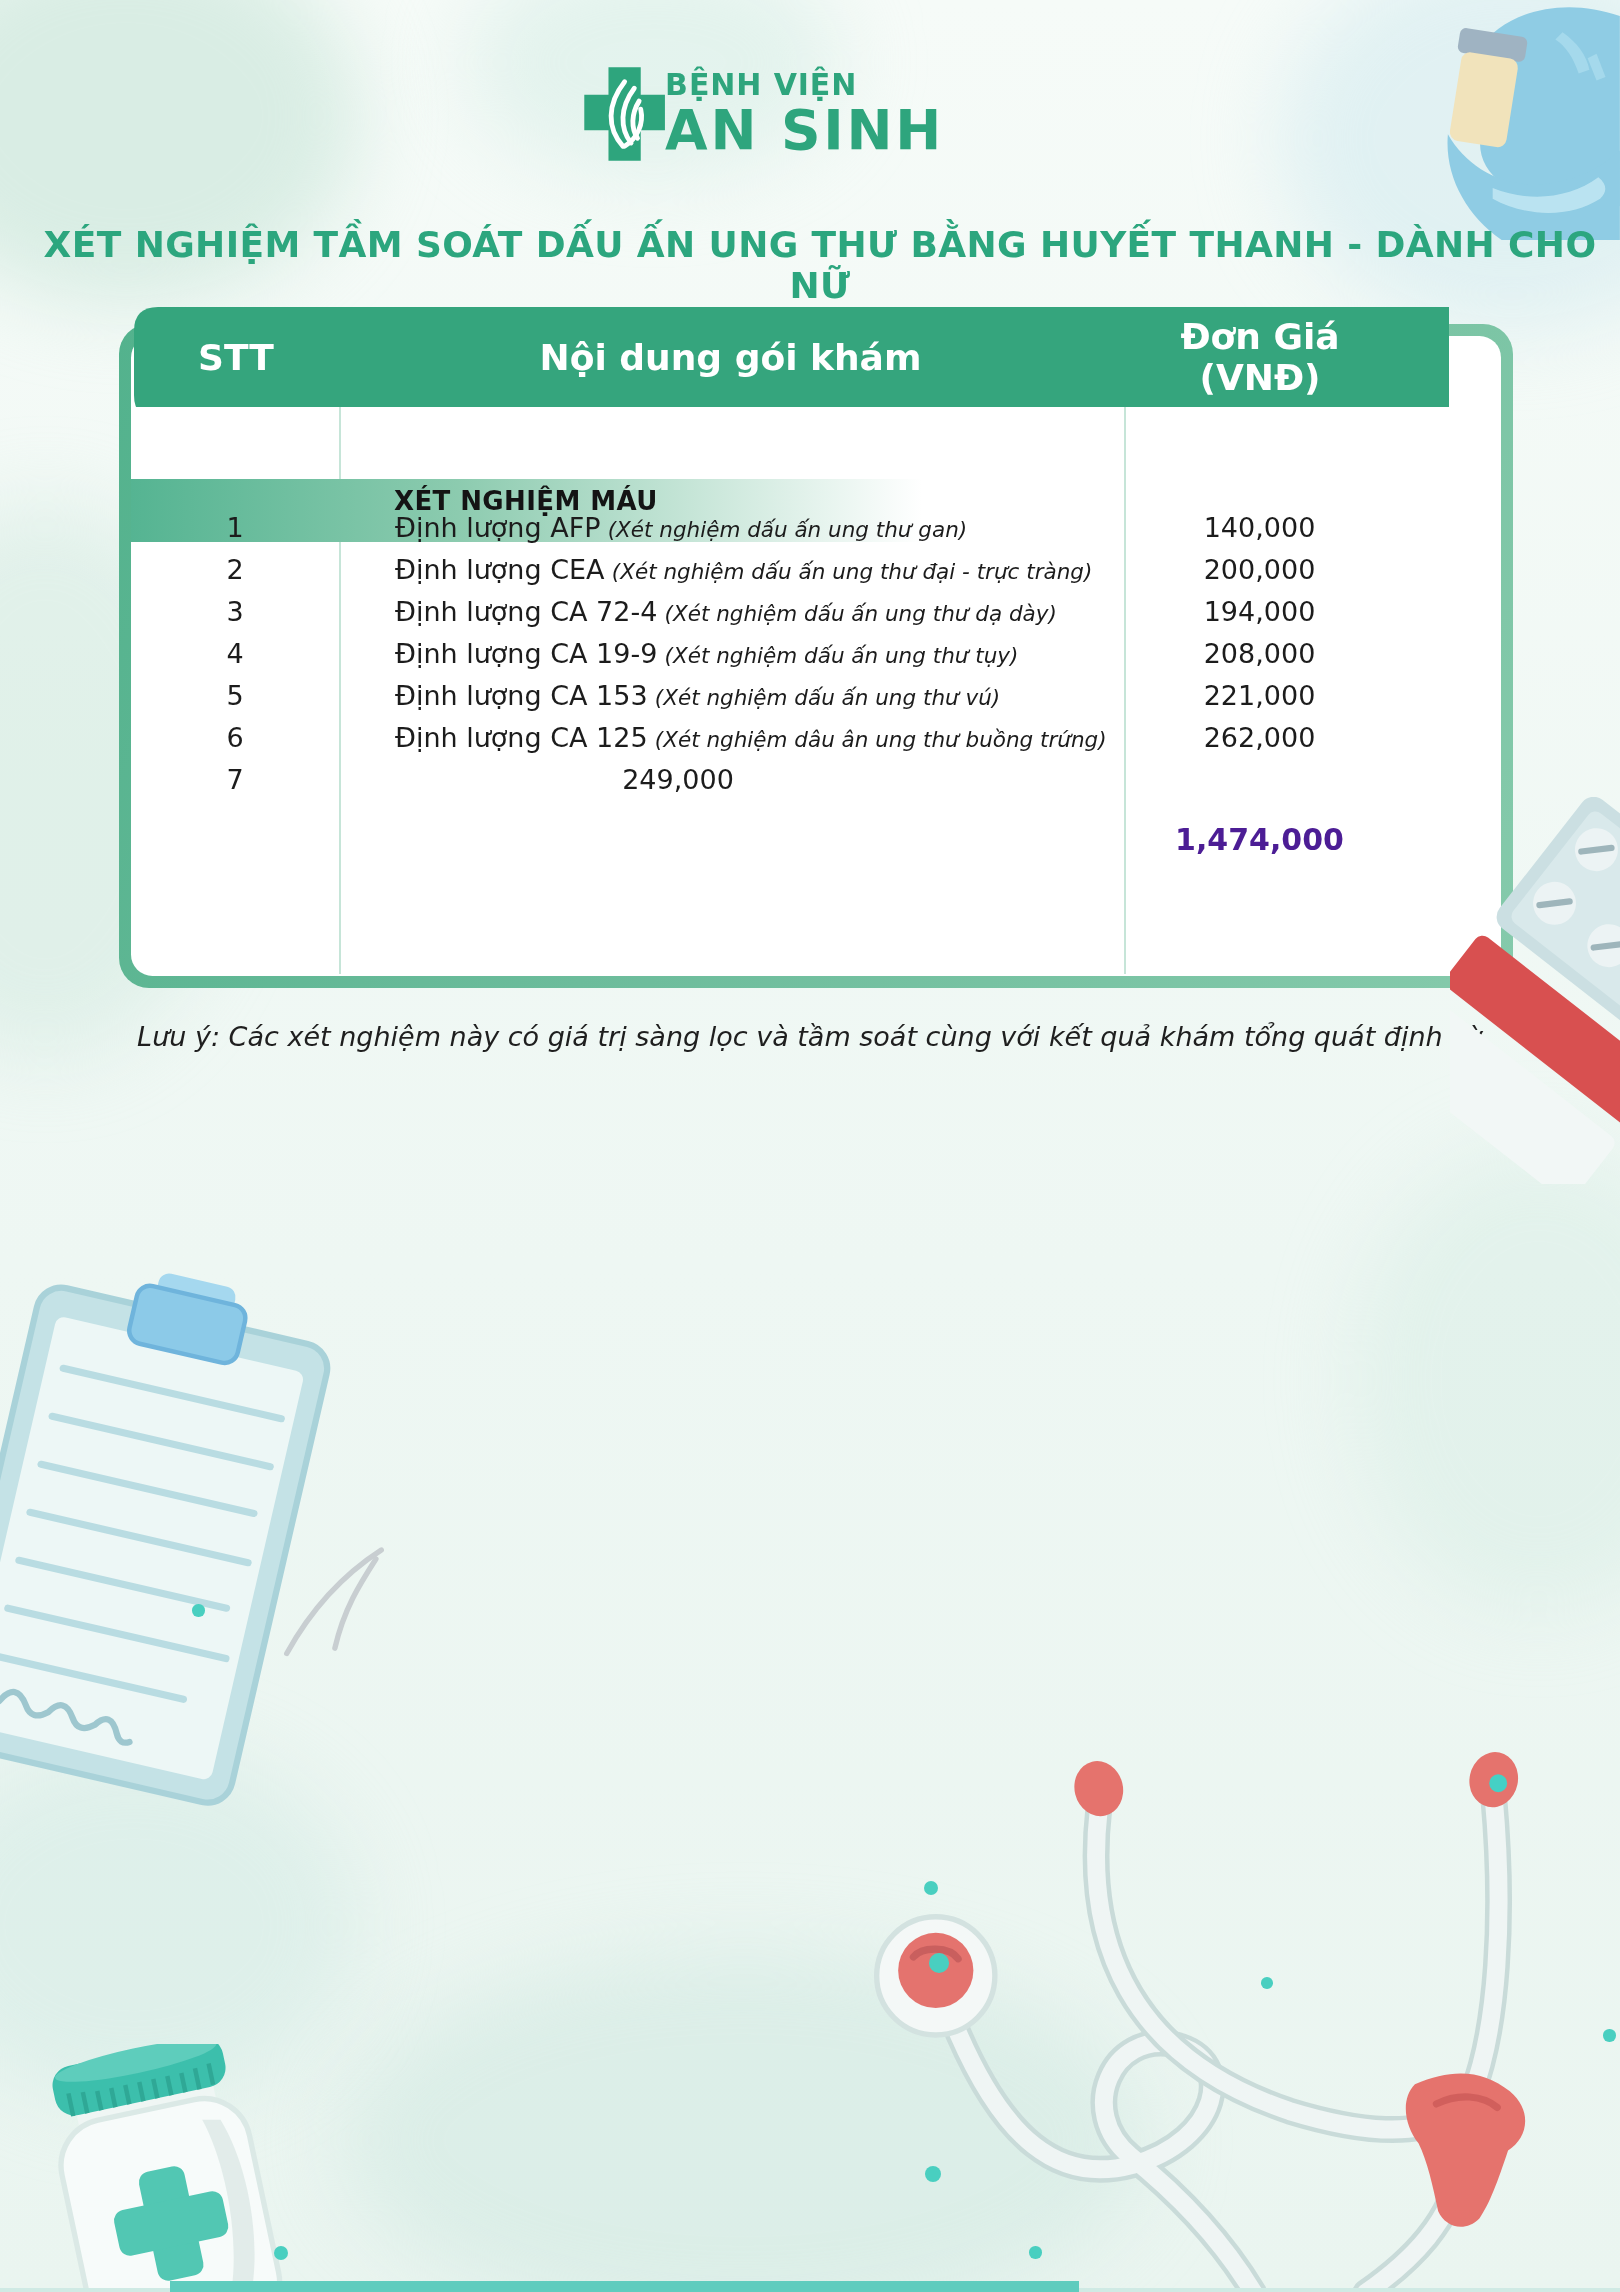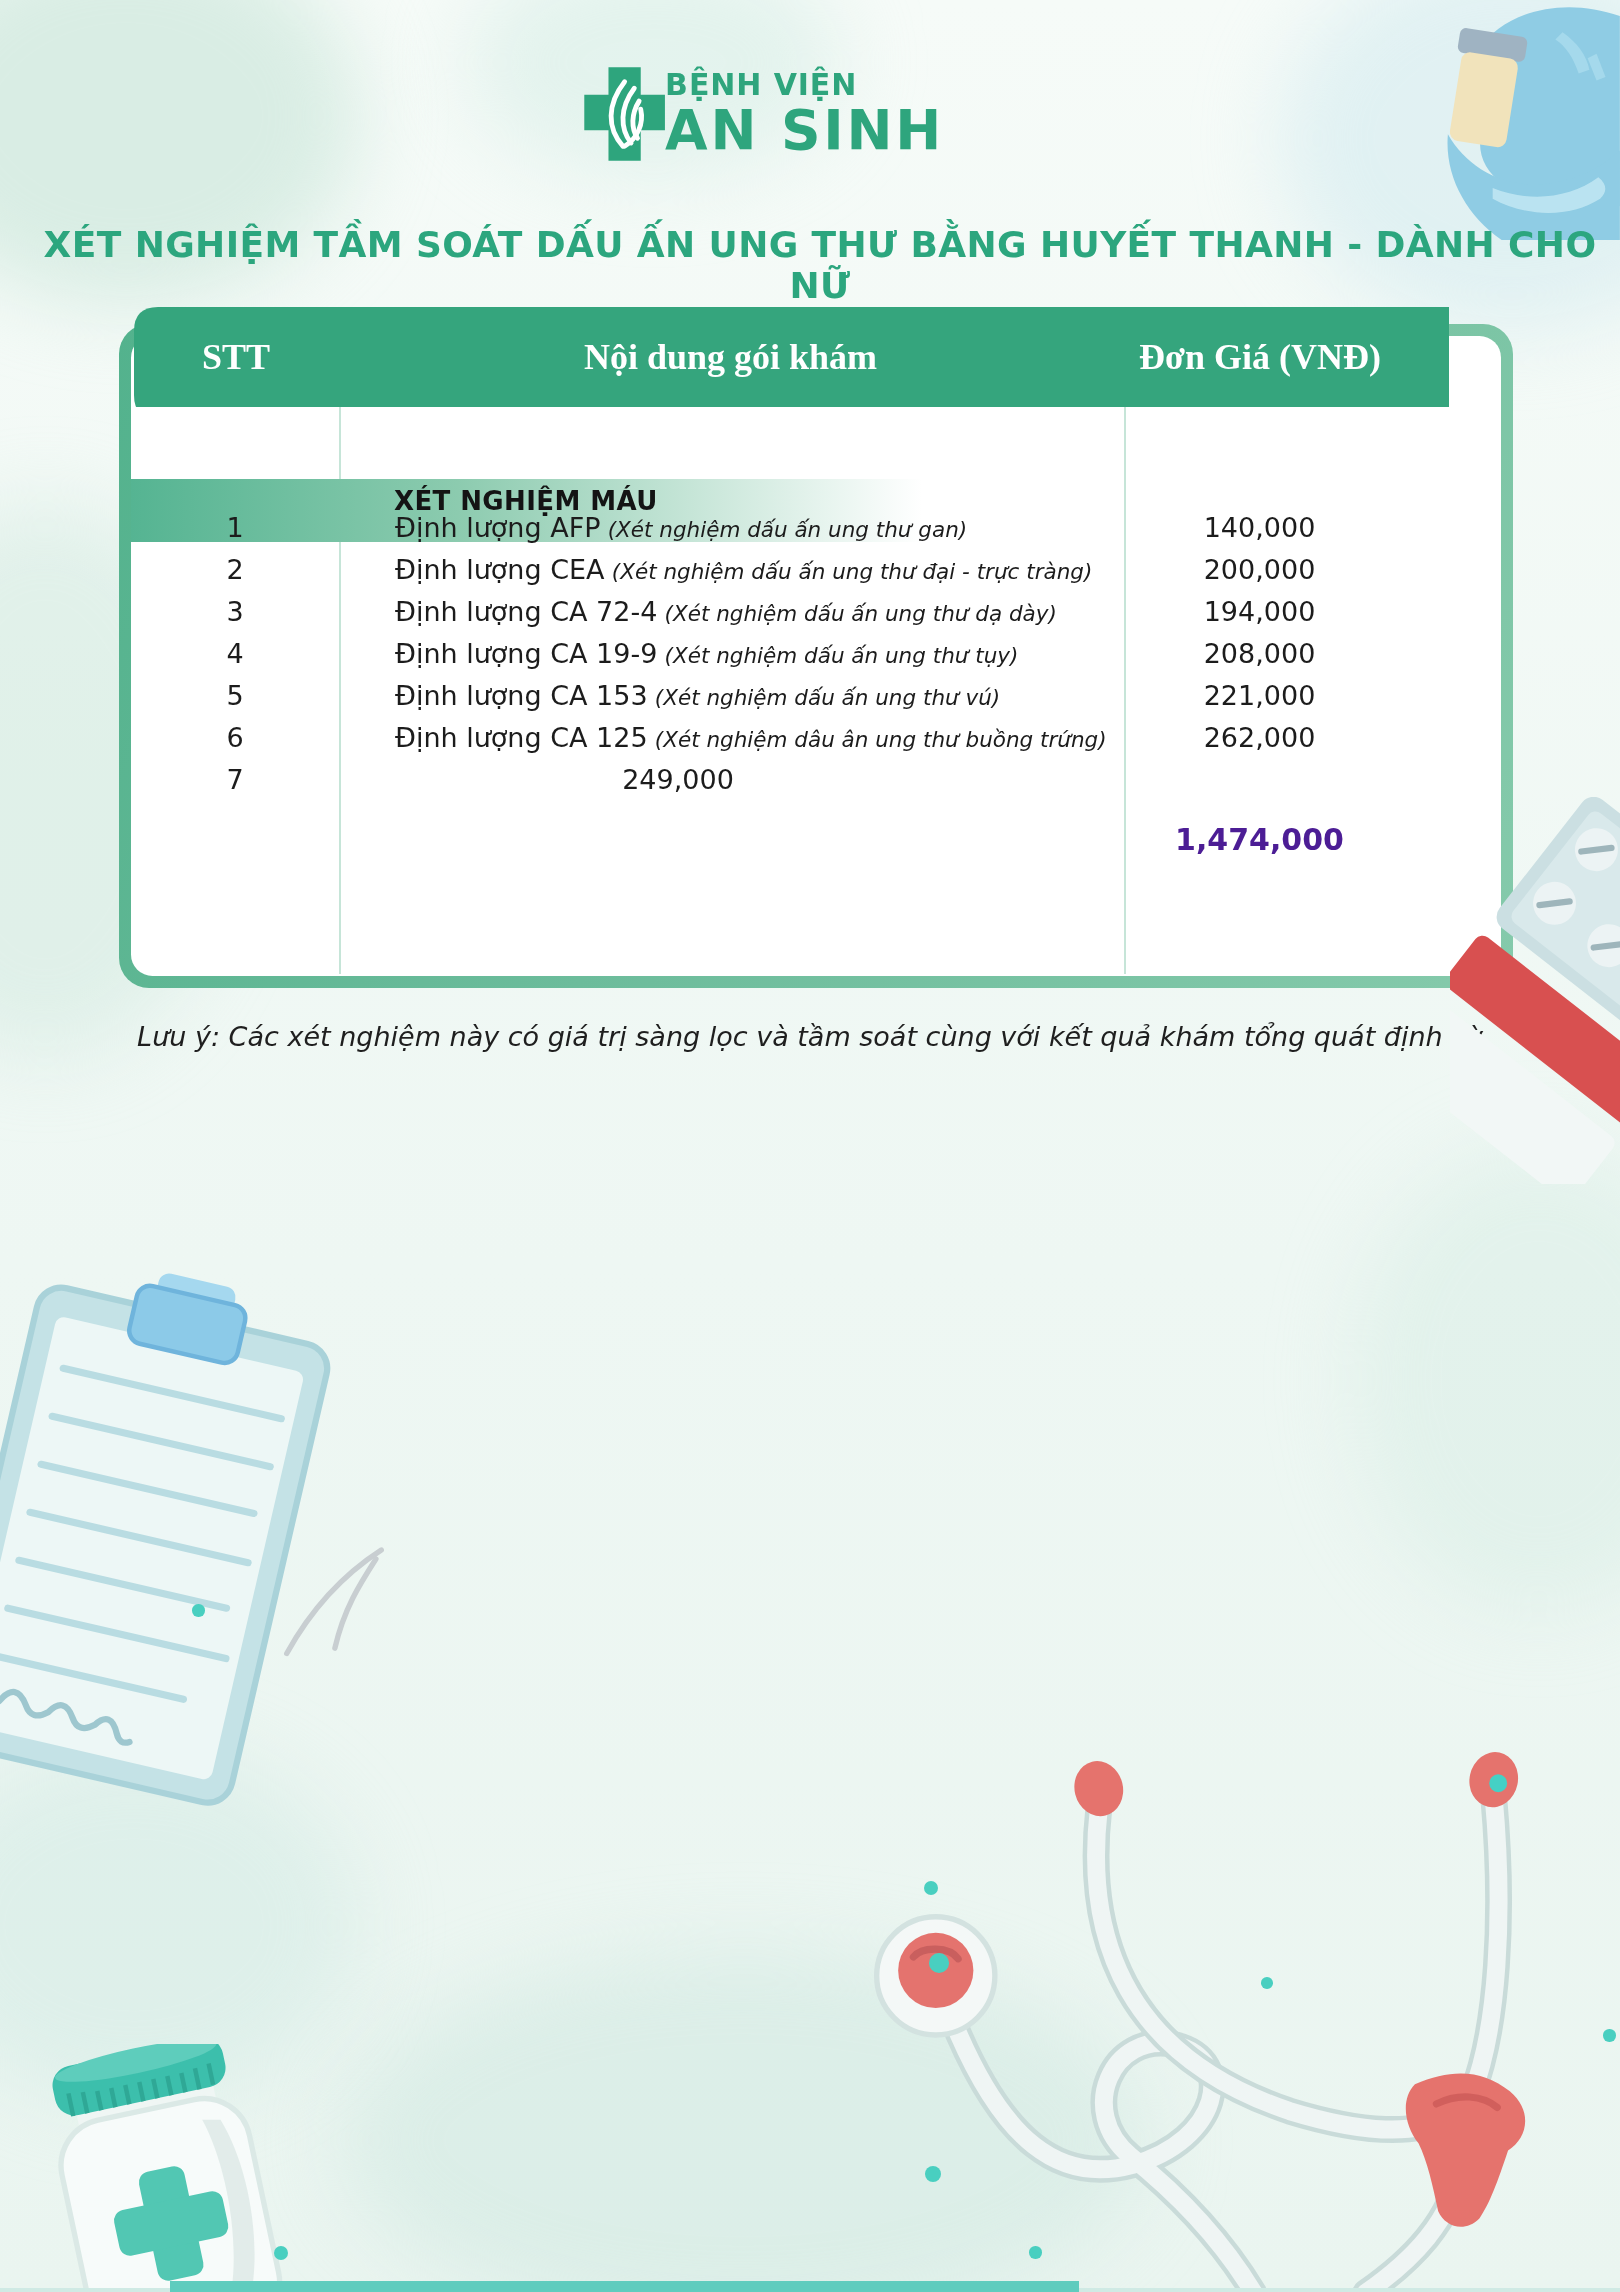--- a/index.html
+++ b/index.html
@@ -27,21 +27,21 @@
   .main-title{position:absolute;top:224px;left:10px;width:100%;text-align:center;
       color:#2ca67e;font-size:36px;font-weight:bold;letter-spacing:0.4px;}
 
   
   .frame{position:absolute;left:119px;top:324px;width:1394px;height:664px;
       border-radius:30px;background:linear-gradient(115deg,#53b28d 0%,#6cbc9b 45%,#85caab 100%);}
   .card{position:absolute;left:11.6px;top:11.6px;right:11.6px;bottom:11.6px;background:#ffffff;border-radius:21.5px;}
   .thead{position:absolute;left:134px;top:307px;width:1315px;height:100px;background:#35a57d;
       clip-path:path('M 24 0 H 1400 L 1468 32 V 88 Q 1468 112 1444 112 H 24 Q 0 112 0 88 V 24 Q 0 0 24 0 Z');
       display:grid;grid-template-columns:204px 785px 325px;align-items:center;
-      color:#ffffff;font-size:36px;font-weight:bold;font-family:Liberation Serif, serif;}
+      color:#ffffff;font-size:36px;font-weight:bold;}
   .thead .h{text-align:center;}
   .thead .h3{padding-right:51px;}
   .colsep{position:absolute;top:407px;height:567px;width:1.8px;background:#c6e5d8;}
   .sep1{left:339px;} .sep2{left:1124px;}
   .section-band{position:absolute;left:131px;top:479px;width:860px;height:63px;
       background:linear-gradient(90deg,#55b492 0%,#8ccbaf 38%,rgba(255,255,255,0) 92%);
       line-height:45px;}
   .section-band span{margin-left:263px;font-size:26px;font-weight:bold;color:#141414;letter-spacing:0.4px;}
   .rows{position:absolute;left:131px;top:506px;width:1371px;}
   .row{display:grid;grid-template-columns:208px 785px 378px;height:42px;align-items:center;}

